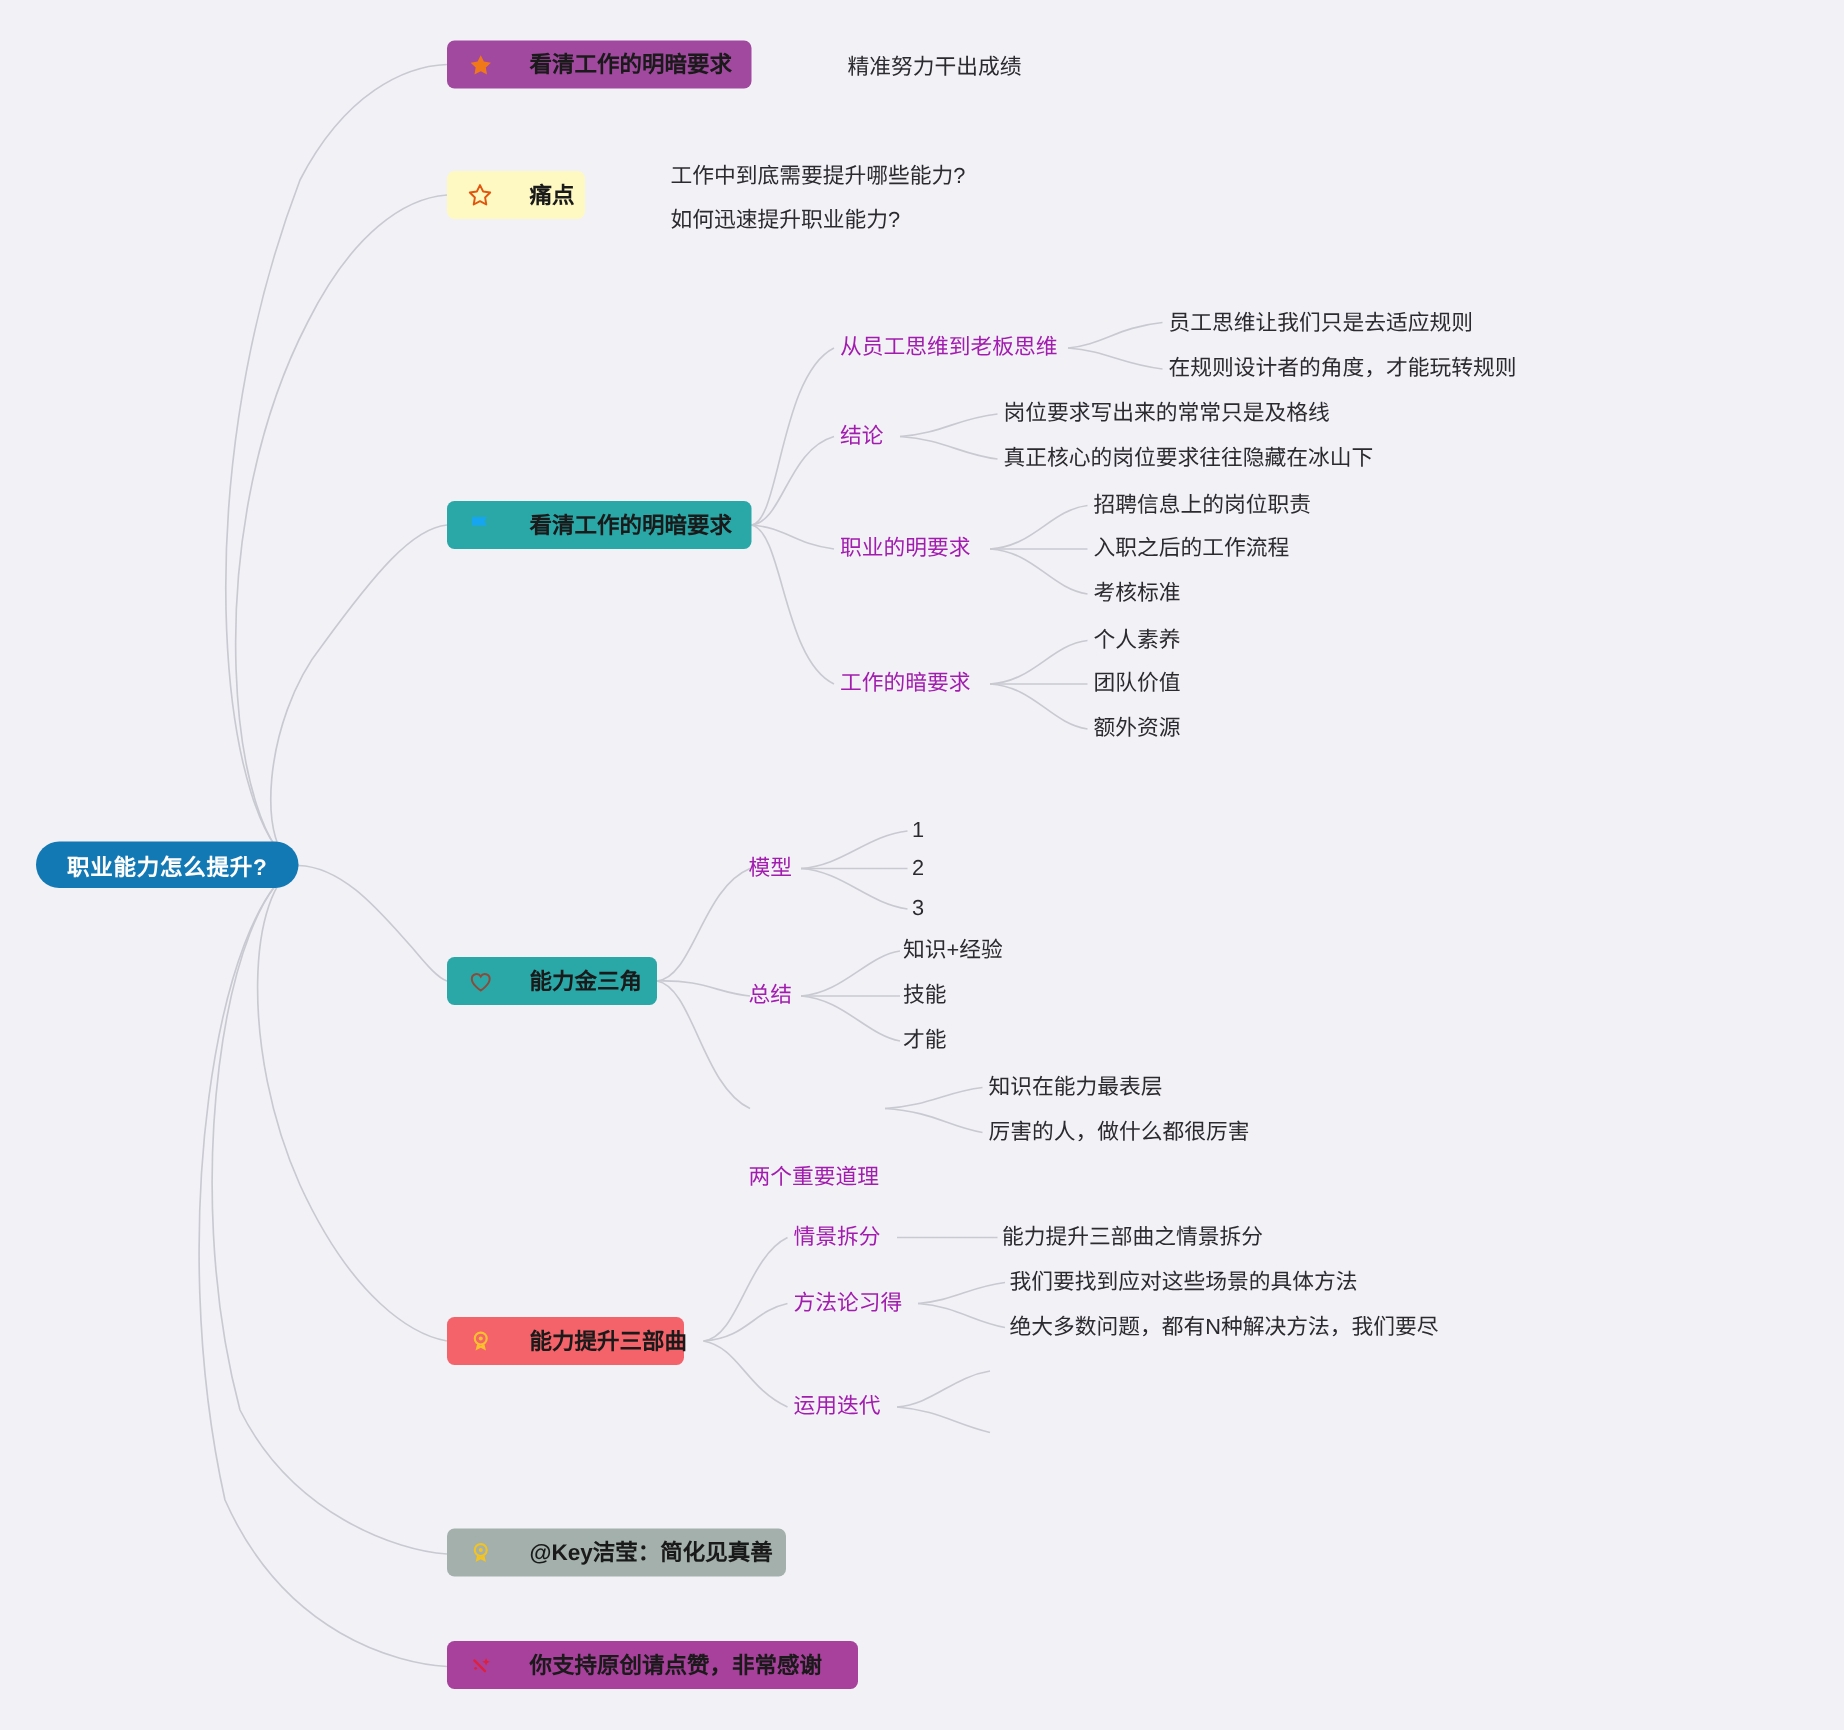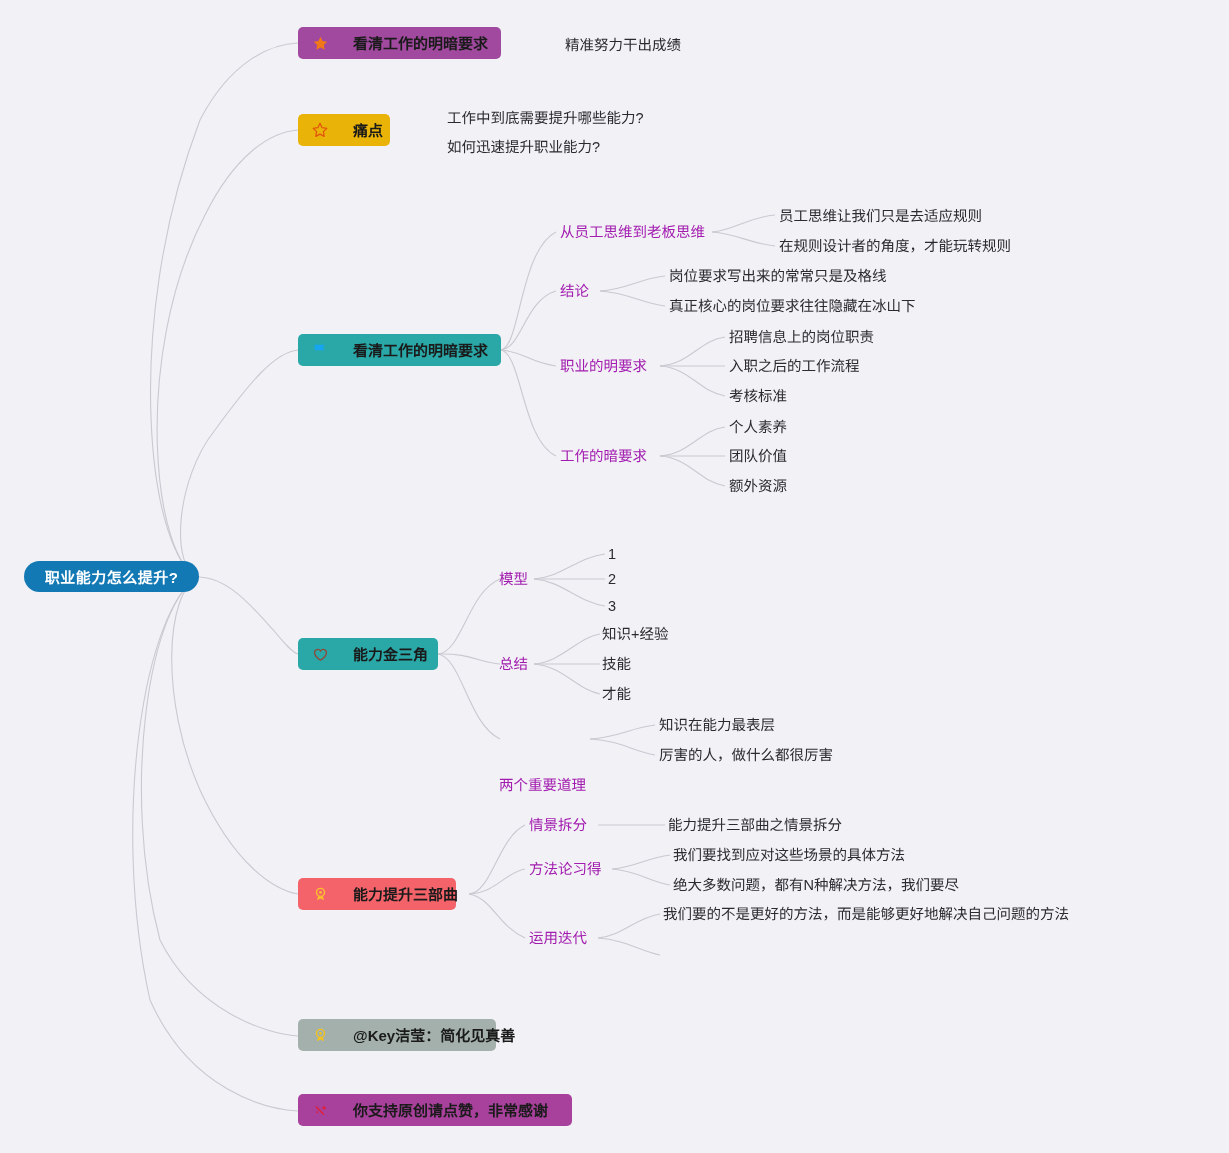--- a/index.html
+++ b/index.html
@@ -25,33 +25,33 @@
 
   
   .topic{
     border-radius:5px;color:#1a1a1a;font-size:15px;font-weight:bold;
     padding:0 13px;gap:8px;height:32px;
   }
   .topic .ico{display:inline-flex;align-items:center;justify-content:center;width:18px;height:18px;flex:none;}
   .topic .tlabel{white-space:nowrap;line-height:1;margin-left:16px;}
 
   .t-purple{background:#a0499f;}
-  .t-orange{background:#eab308;}
+  .t-orange{background:#fef9c3;}
   .t-teal{background:#2aa8a8;}
   .t-red{background:#f4636a;}
   .t-gray{background:#a3b0ac;}
   .t-magenta{background:#a8419c;}
 
   
   #topic-0{left:298px;top:27px;width:203px;}
   #topic-1{left:298px;top:114px;width:92px;}
   #topic-2{left:298px;top:334px;width:203px;}
   #topic-3{left:298px;top:638px;width:140px;}
   #topic-4{left:298px;top:878px;width:158px;}
-  #topic-5{left:298px;top:1019px;width:198px;}
+  #topic-5{left:298px;top:1019px;width:226px;}
   #topic-6{left:298px;top:1094px;width:274px;}
 
   
   .txt{
     position:absolute;color:#2b2b2f;font-size:14.5px;line-height:1.45;
     white-space:pre-wrap;
   }
   .txt.sub{color:#a21caf;}
 </style>
 </head>
@@ -205,21 +205,20 @@
   </div>
 
   <div class="txt sub" style="left:529px;top:815px;">情景拆分</div>
   <div class="txt" style="left:668px;top:815px;">能力提升三部曲之情景拆分</div>
 
   <div class="txt sub" style="left:529px;top:859px;">方法论习得</div>
   <div class="txt" style="left:673px;top:845px;">我们要找到应对这些场景的具体方法</div>
   <div class="txt" style="left:673px;top:875px;">绝大多数问题，都有N种解决方法，我们要尽</div>
 
   <div class="txt sub" style="left:529px;top:928px;">运用迭代</div>
-  <div class="txt" style="left:663px;top:904px;width:520px;">我们要的不是更好的方法，而是能够更好地解决自己问题的方法</div>
 
   <div class="node topic t-gray" id="topic-5">
     <span class="ico">
       <svg viewBox="0 0 24 24" width="17" height="17">
         <circle cx="12" cy="9" r="5.6" fill="none" stroke="#f2c321" stroke-width="2"></circle>
         <circle cx="12" cy="9" r="1.9" fill="#f2c321"></circle>
         <path fill="#f2c321" d="M8.6 14.2l-1.5 6 4.9-2.6 4.9 2.6-1.5-6-3.4 1.6z"></path>
       </svg>
     </span>
     <span class="tlabel">@Key洁莹：简化见真善</span>

